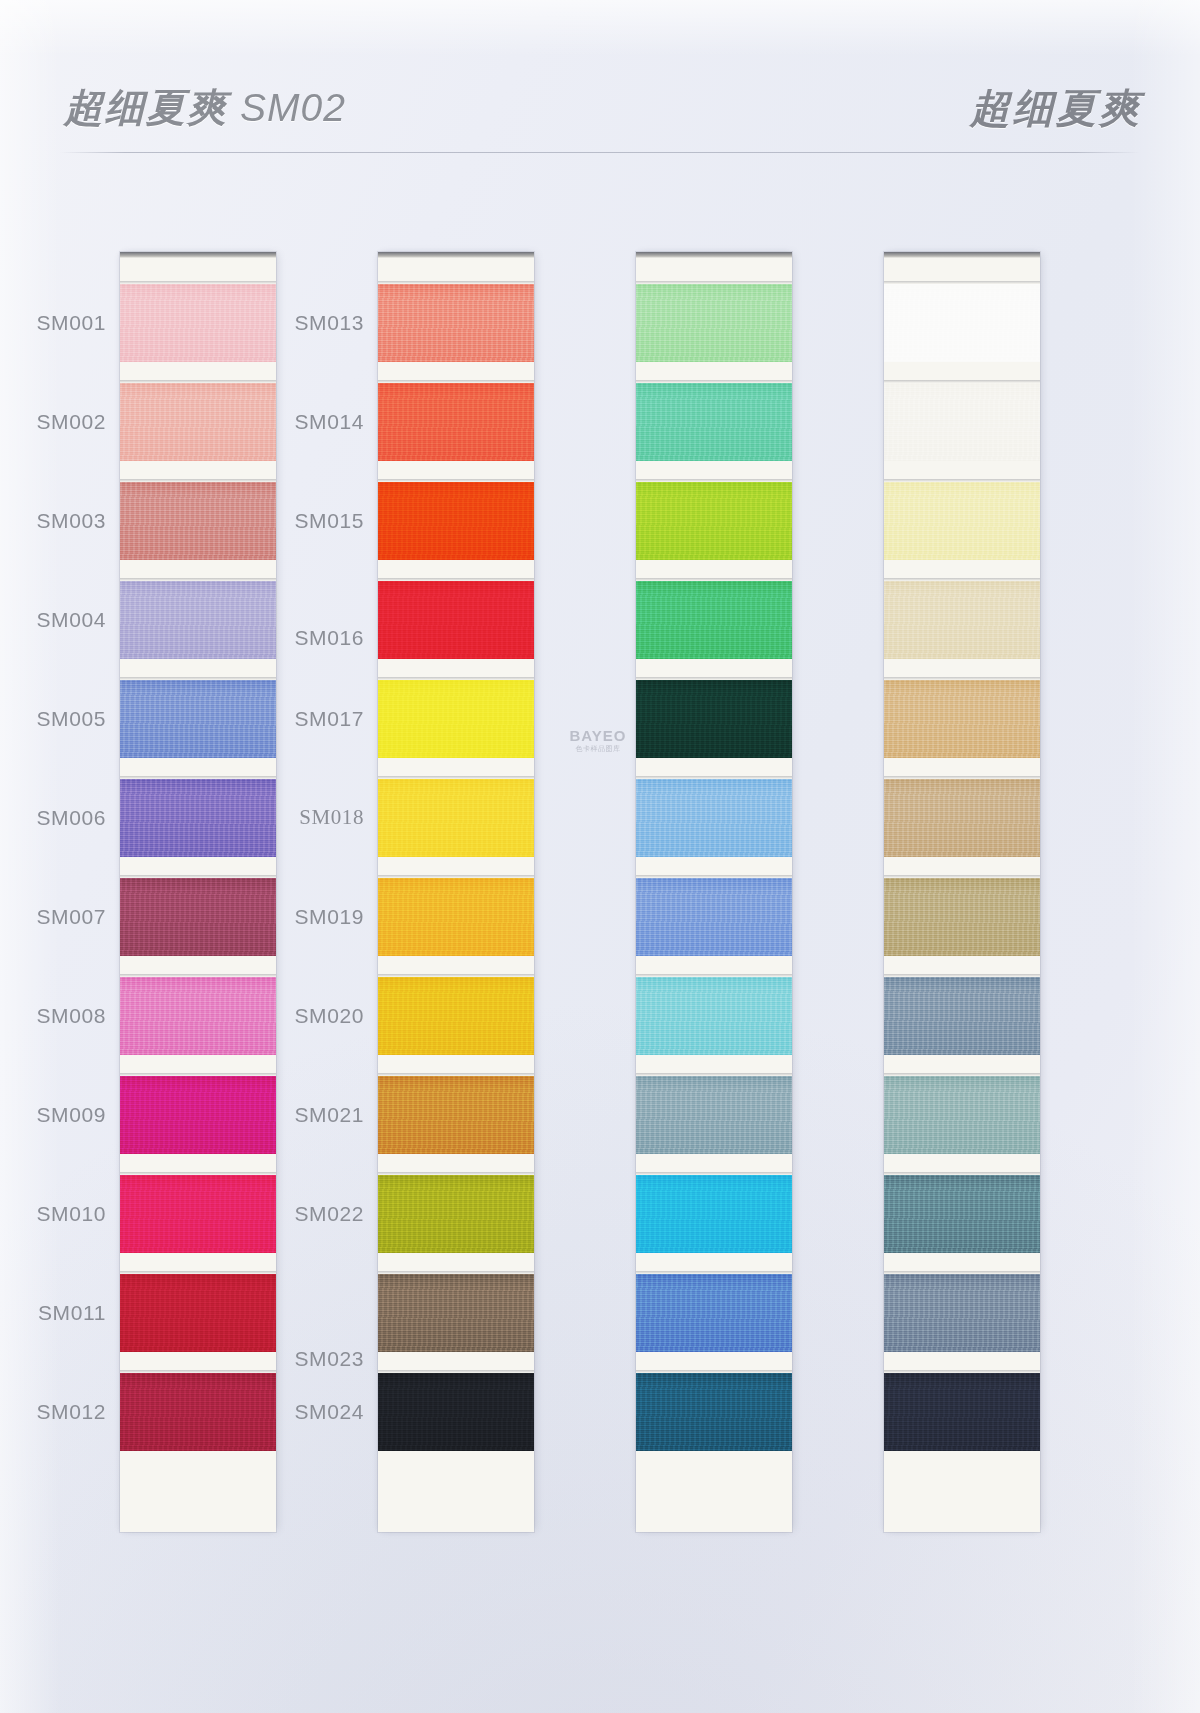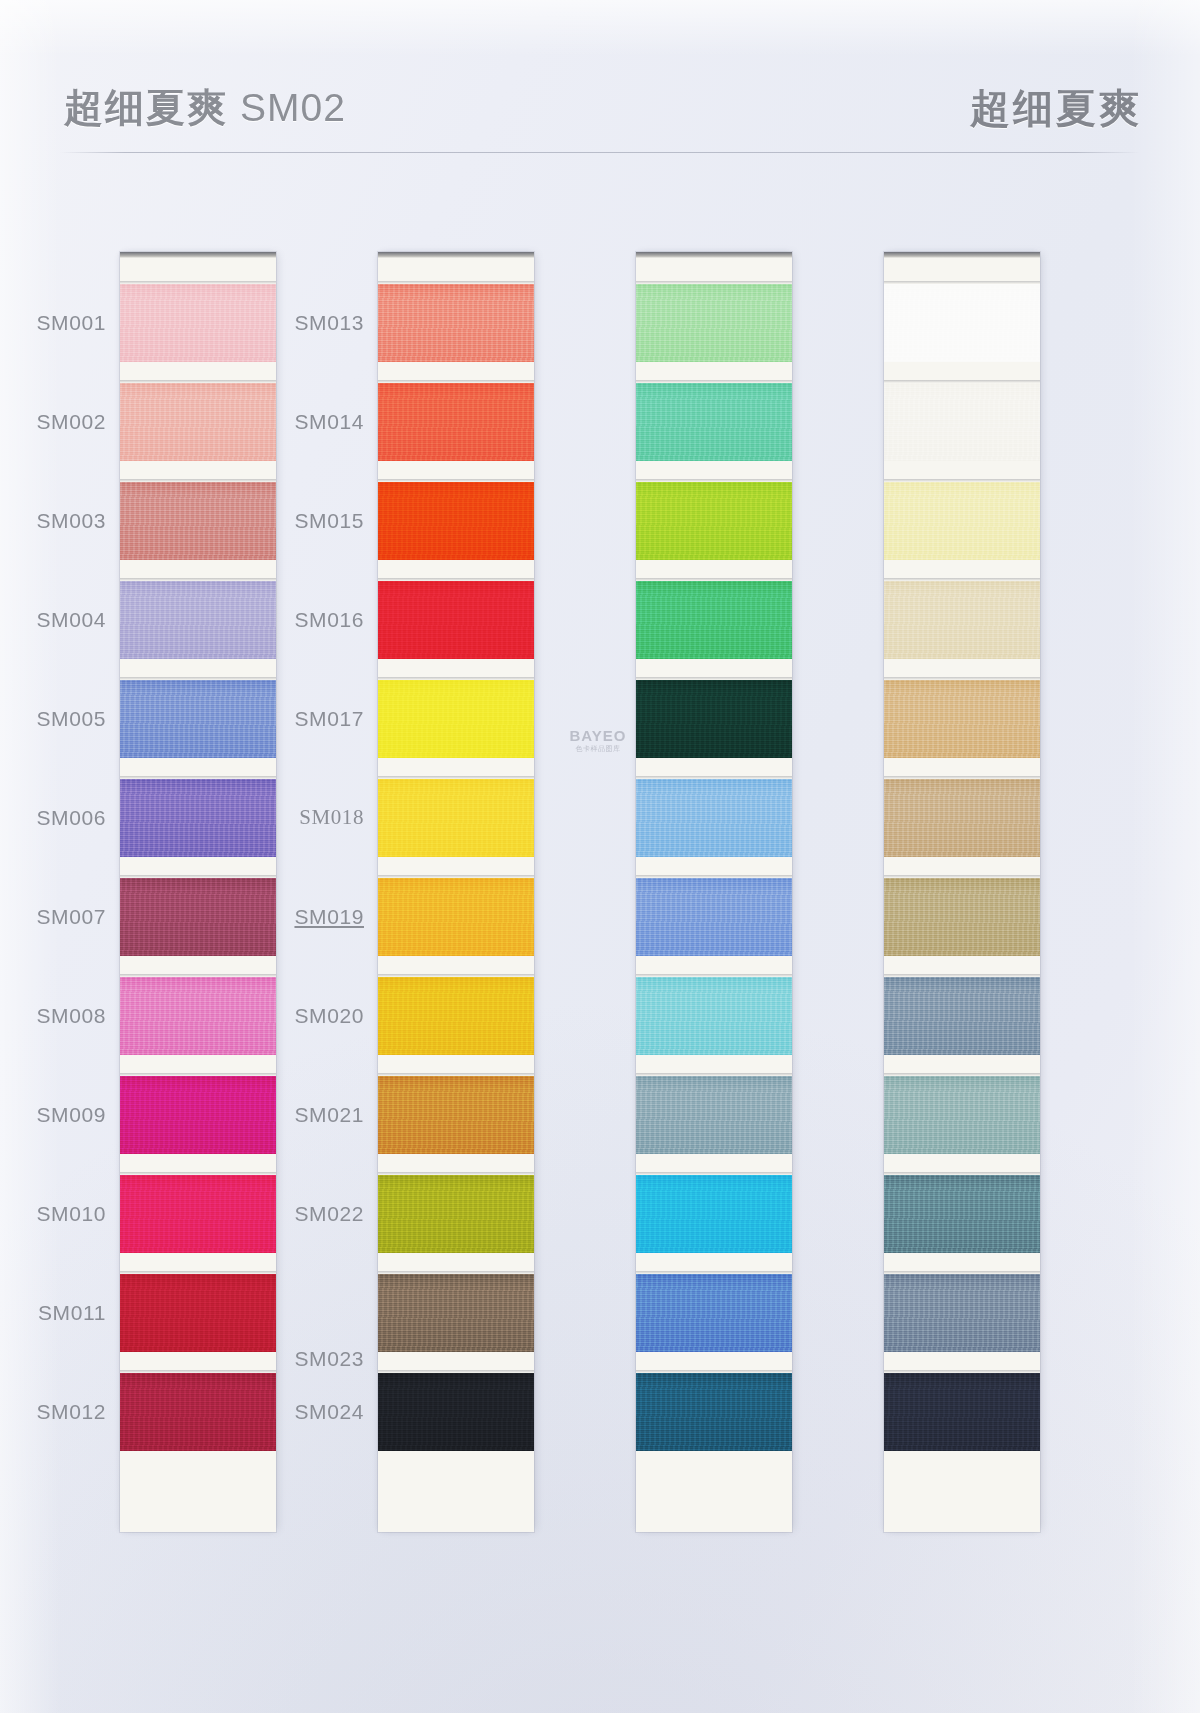--- a/index.html
+++ b/index.html
@@ -29,21 +29,21 @@
       linear-gradient(to left,  rgba(255,255,255,0.45) 0px, rgba(255,255,255,0) 70px),
       linear-gradient(to bottom, rgba(255,255,255,0.70) 0px, rgba(255,255,255,0) 56px),
       radial-gradient(120% 80% at 50% 108%, rgba(190,195,212,0.35) 0%, rgba(0,0,0,0) 62%);
     pointer-events: none;
   }
 
   
   #header {
     position: absolute;
     left: 0; top: 0;
-    width: 1200px; height: 170px;
+    width: 1200px; height: 170px; font-style: italic;
   }
   #title {
     position: absolute;
     left: 64px; top: 88px;
     font-size: 39px;
     font-weight: 700;
     letter-spacing: 2px;
     color: #8a8d94;
     white-space: nowrap;
     line-height: 1;
@@ -224,24 +224,24 @@
           <div class="swatch" title="SM020" style="top: 725px; height: 78px; background: rgb(236, 192, 30);"></div>
           <div class="swatch" title="SM021" style="top: 824px; height: 78px; background: rgb(207, 139, 50);"></div>
           <div class="swatch" title="SM022" style="top: 923px; height: 78px; background: rgb(167, 173, 31);"></div>
           <div class="swatch" title="SM023" style="top: 1022px; height: 78px; background: rgb(125, 106, 88);"></div>
           <div class="swatch" title="SM024" style="top: 1121px; height: 78px; background: rgb(29, 32, 38);"></div>
         </div>
         <div class="labels">
           <div class="swatch-label" style="top: 60px;">SM013</div>
           <div class="swatch-label" style="top: 159px;">SM014</div>
           <div class="swatch-label" style="top: 258px;">SM015</div>
-          <div class="swatch-label" style="top: 357px;">SM016</div>
+          <div class="swatch-label" style="top: 375px;">SM016</div>
           <div class="swatch-label" style="top: 456px;">SM017</div>
           <div class="swatch-label" style="top: 555px; font-family: Liberation Serif, serif;">SM018</div>
-          <div class="swatch-label" style="top: 654px; text-decoration: underline;">SM019</div>
+          <div class="swatch-label" style="top: 654px;">SM019</div>
           <div class="swatch-label" style="top: 753px;">SM020</div>
           <div class="swatch-label" style="top: 852px;">SM021</div>
           <div class="swatch-label" style="top: 951px;">SM022</div>
           <div class="swatch-label" style="top: 1096px;">SM023</div>
           <div class="swatch-label" style="top: 1149px;">SM024</div>
         </div>
       </div>
       <div class="column" style="left: 636px;">
         <div class="col-strip">
           <div class="col-top-cap"></div>

